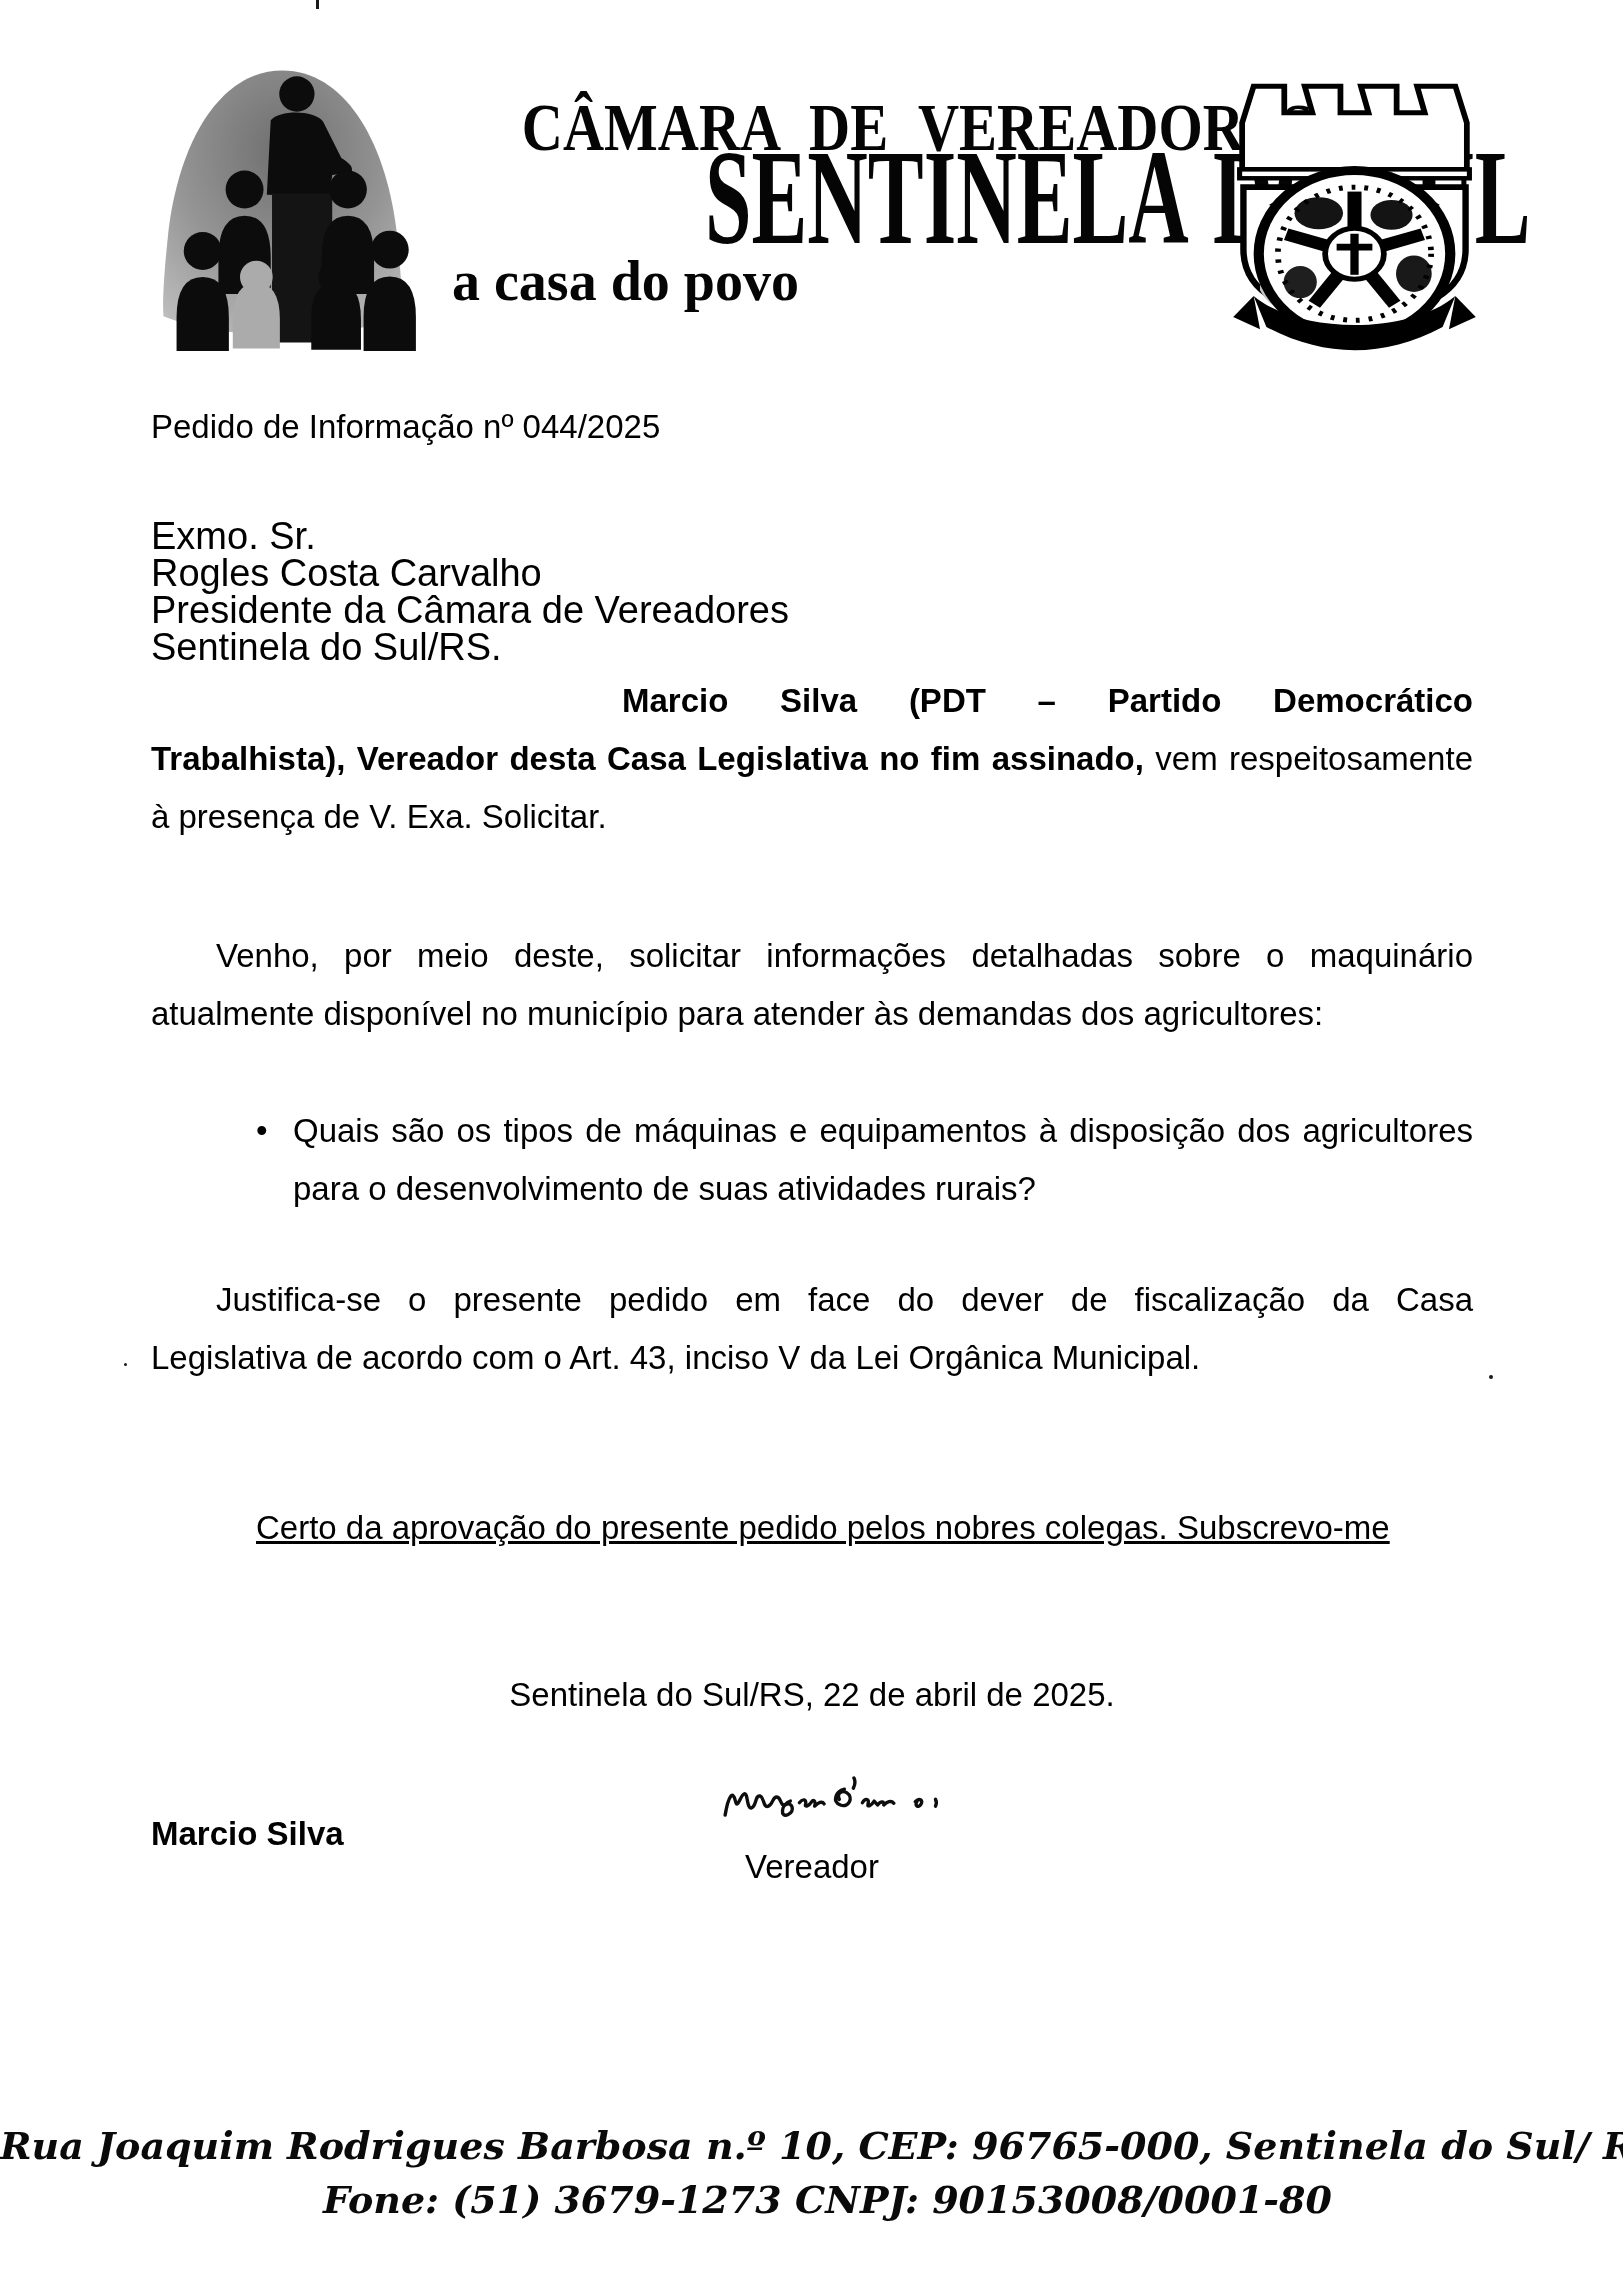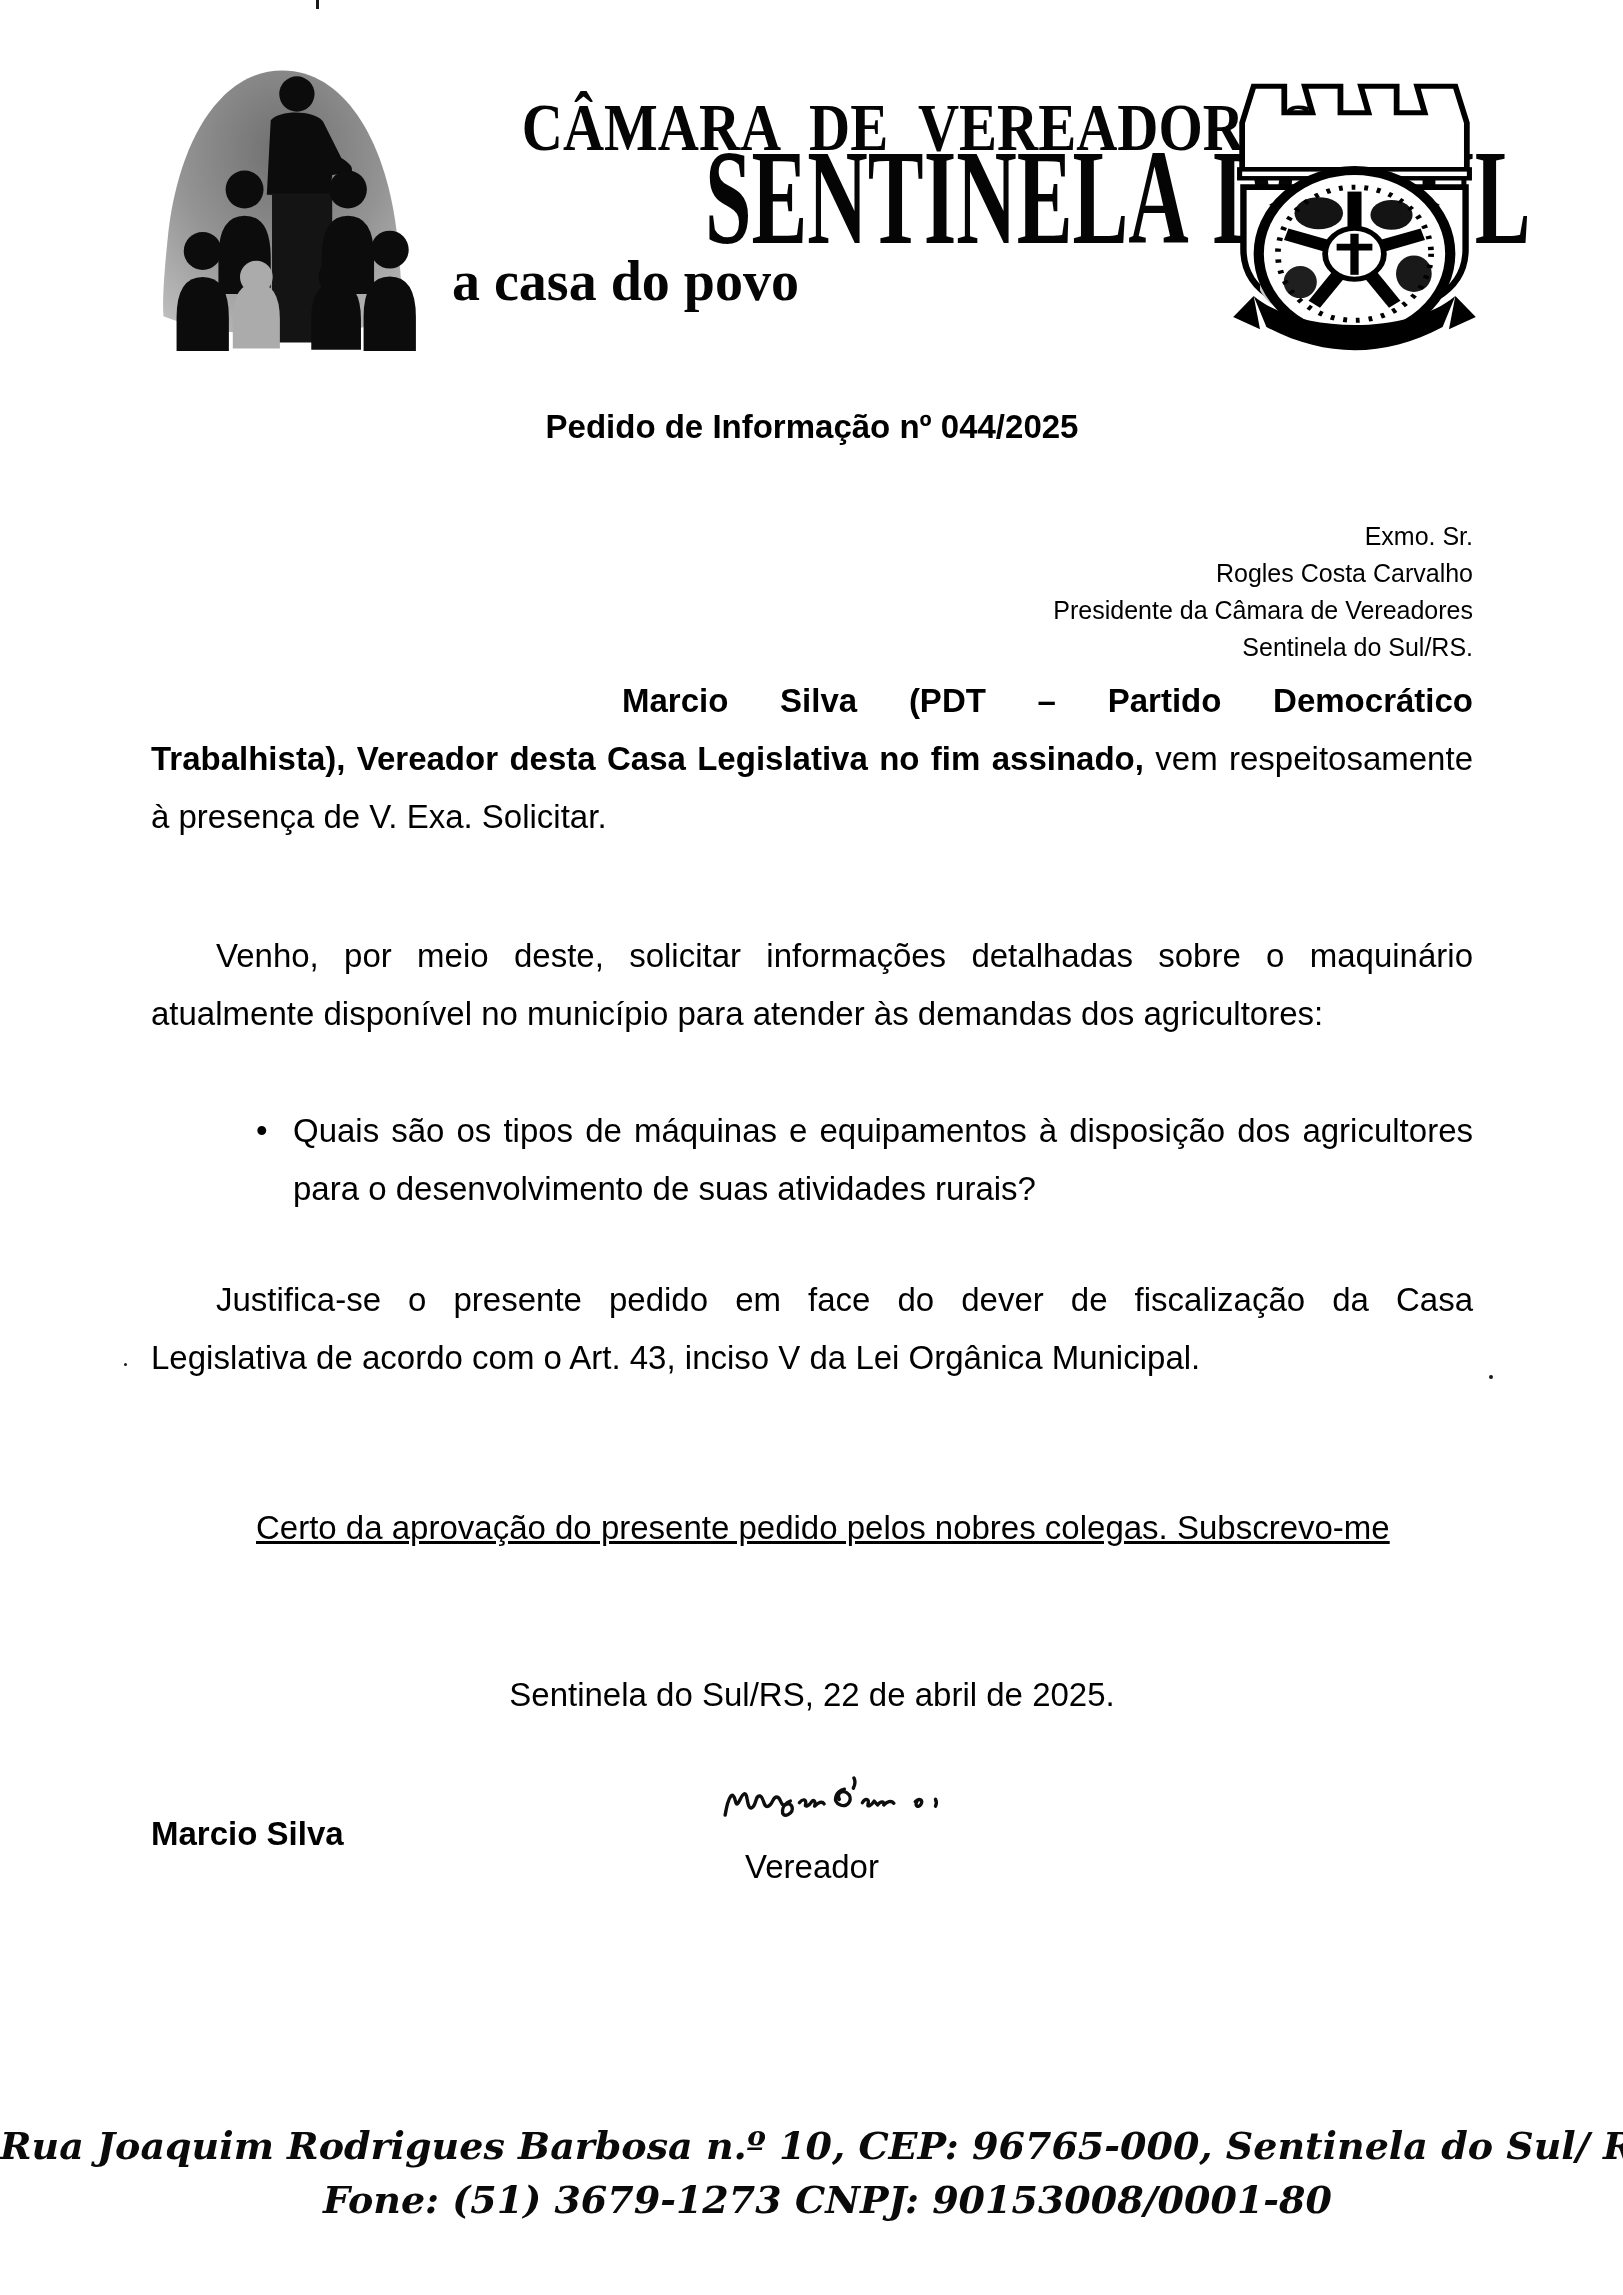--- a/index.html
+++ b/index.html
@@ -21,22 +21,22 @@
   .org-line{position:absolute;left:0;width:100%;white-space:nowrap;
     font-family:"Liberation Serif",serif;font-weight:bold;color:#050505;}
   .org-l1{top:94px;font-size:67px;line-height:67px;}
   .org-l1 .squeeze{display:inline-block;transform:scaleX(0.85);transform-origin:50% 50%;word-spacing:19.6px;}
   .org-l2{top:130px;font-size:135px;line-height:135px;}
   .org-l2 .squeeze{display:inline-block;transform:scaleX(0.62);transform-origin:50% 50%;word-spacing:13px;}
   .org-l3{top:250px;font-size:56px;line-height:63px;text-align:left;padding-right:29px;box-sizing:border-box;}
 
   
   .doc-title{position:absolute;left:151px;top:408px;width:1322px;
-    font-size:33px;font-weight:bold;line-height:38px;text-align:center;white-space:nowrap;}
-  .addressee{position:absolute;left:151px;top:518px;width:1322px;font-size:25px;line-height:37px;text-align:right;}
+    font-size:33px;font-weight:normal;line-height:38px;white-space:nowrap;}
+  .addressee{position:absolute;left:151px;top:518px;width:1322px;font-size:38px;line-height:37px;}
   .para{position:absolute;left:151px;width:1322px;font-size:33px;}
   .pline{height:58px;line-height:58px;white-space:nowrap;}
   .jl{text-align:justify;text-align-last:justify;white-space:normal;}
   .bold{font-weight:bold;}
   .bullet-row{display:flex;align-items:flex-start;}
   .bullet-marker{width:37px;margin-left:105px;flex:0 0 auto;line-height:58px;font-size:33px;}
   .bullet-text{flex:1 1 auto;min-width:0;}
   .dateline{position:absolute;left:151px;top:1676px;width:1322px;
     font-size:33px;line-height:37px;text-align:center;}
   .sig-name{position:absolute;left:151px;top:1815px;width:1322px;

